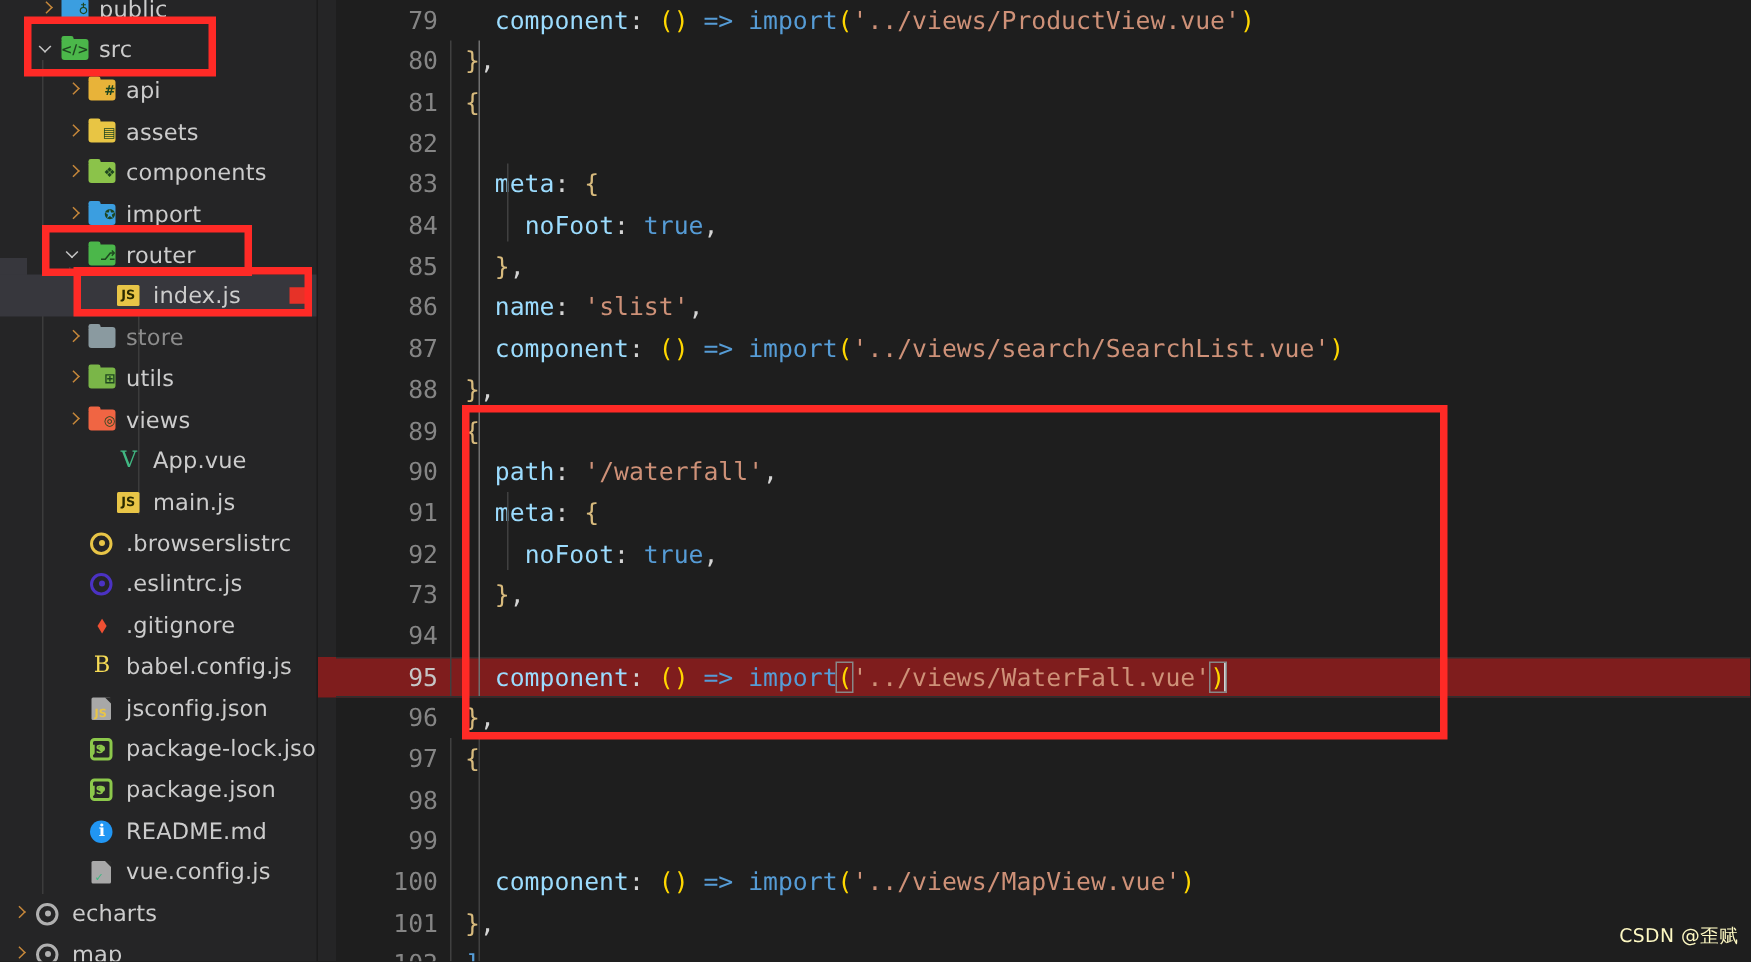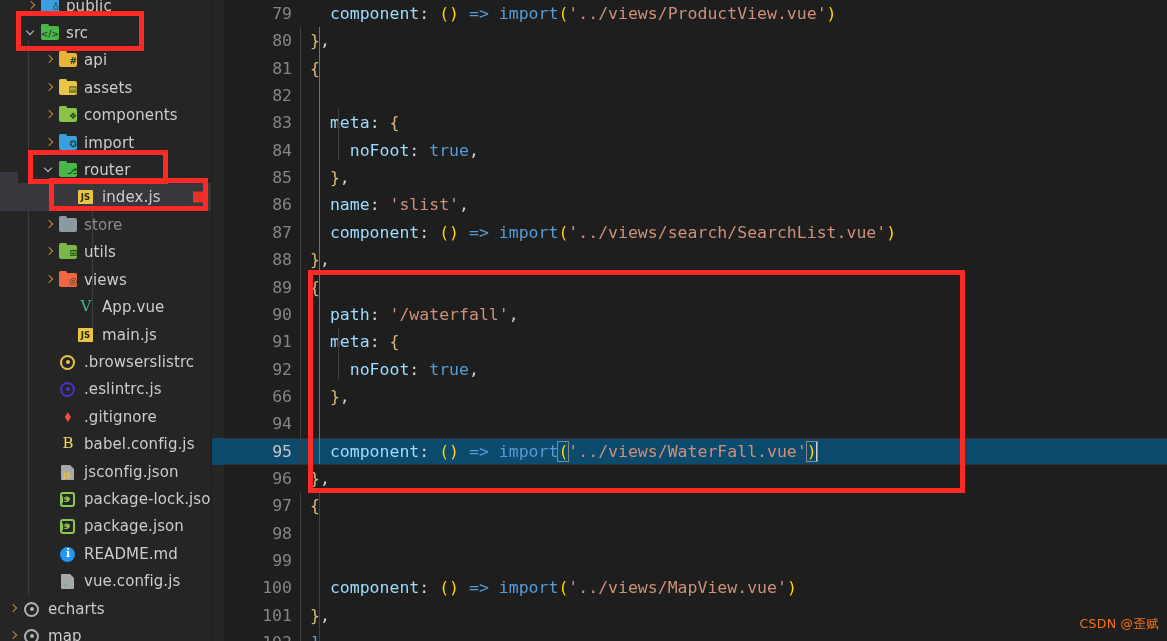--- a/index.html
+++ b/index.html
@@ -207,21 +207,21 @@
     width: 955px;
     font-family: "DejaVu Sans Mono", monospace;
     font-size: 16.5px;
   }
   .cline {
     position: relative;
     height: 27.35px;
     line-height: 27.35px;
     white-space: pre;
   }
-  .cline.active { background: #0c4a6e; text-decoration: underline; }
+  .cline.active { background: #7f1d1d; text-decoration: underline; }
   .cline.active::before {
     content: "";
     position: absolute;
     left: 12px; right: -300px; top: 0;
     height: 1px; background: #303030;
   }
   .cline.active::after {
     content: "";
     position: absolute;
     left: 12px; right: -300px; bottom: 0;
@@ -279,21 +279,21 @@
     position: absolute;
     border: 5px solid #ff2a26;
     pointer-events: none;
     z-index: 40;
   }
 
   
   #watermark {
     position: absolute;
     right: 8px; bottom: 8px;
-    color: #f97316;
+    color: #fef9c3;
     font-size: 12.5px;
     font-family: "DejaVu Sans", sans-serif;
     z-index: 60;
     letter-spacing: .3px;
     text-align: right;
   }
 </style>
 </head>
 <body>
 
@@ -511,21 +511,21 @@
         <div class="cline" style="top: 109.4px; position: absolute; left: 0px; right: 0px;"><span class="lnum">83</span><span class="ctext"><span class="t-plain">  </span><span class="t-prop">meta</span><span class="t-plain">: </span><span class="t-br">{</span></span></div>
         <div class="cline" style="top: 136.75px; position: absolute; left: 0px; right: 0px; text-decoration: underline;"><span class="lnum">84</span><span class="ctext"><span class="t-plain">    </span><span class="t-prop">noFoot</span><span class="t-plain">: </span><span class="t-kw">true</span><span class="t-plain">,</span></span></div>
         <div class="cline" style="top: 164.1px; position: absolute; left: 0px; right: 0px;"><span class="lnum">85</span><span class="ctext"><span class="t-plain">  </span><span class="t-br">}</span><span class="t-plain">,</span></span></div>
         <div class="cline" style="top: 191.45px; position: absolute; left: 0px; right: 0px;"><span class="lnum">86</span><span class="ctext"><span class="t-plain">  </span><span class="t-prop">name</span><span class="t-plain">: </span><span class="t-str">'slist'</span><span class="t-plain">,</span></span></div>
         <div class="cline" style="top: 218.8px; position: absolute; left: 0px; right: 0px;"><span class="lnum">87</span><span class="ctext"><span class="t-plain">  </span><span class="t-prop">component</span><span class="t-plain">: </span><span class="t-br2">(</span><span class="t-br2">)</span><span class="t-plain"> </span><span class="t-arrow">=&gt;</span><span class="t-plain"> </span><span class="t-kw">import</span><span class="t-br2">(</span><span class="t-str">'../views/search/SearchList.vue'</span><span class="t-br2">)</span></span></div>
         <div class="cline" style="top: 246.15px; position: absolute; left: 0px; right: 0px;"><span class="lnum">88</span><span class="ctext"><span class="t-br">}</span><span class="t-plain">,</span></span></div>
         <div class="cline" style="top: 273.5px; position: absolute; left: 0px; right: 0px;"><span class="lnum">89</span><span class="ctext"><span class="t-br">{</span></span></div>
         <div class="cline" style="top: 300.85px; position: absolute; left: 0px; right: 0px;"><span class="lnum">90</span><span class="ctext"><span class="t-plain">  </span><span class="t-prop">path</span><span class="t-plain">: </span><span class="t-str">'/waterfall'</span><span class="t-plain">,</span></span></div>
         <div class="cline" style="top: 328.2px; position: absolute; left: 0px; right: 0px;"><span class="lnum">91</span><span class="ctext"><span class="t-plain">  </span><span class="t-prop">meta</span><span class="t-plain">: </span><span class="t-br">{</span></span></div>
         <div class="cline" style="top: 355.55px; position: absolute; left: 0px; right: 0px;"><span class="lnum">92</span><span class="ctext"><span class="t-plain">    </span><span class="t-prop">noFoot</span><span class="t-plain">: </span><span class="t-kw">true</span><span class="t-plain">,</span></span></div>
-        <div class="cline" style="top: 382.9px; position: absolute; left: 0px; right: 0px;"><span class="lnum">66</span><span class="ctext"><span class="t-plain">  </span><span class="t-br">}</span><span class="t-plain">,</span></span></div>
+        <div class="cline" style="top: 382.9px; position: absolute; left: 0px; right: 0px;"><span class="lnum">73</span><span class="ctext"><span class="t-plain">  </span><span class="t-br">}</span><span class="t-plain">,</span></span></div>
         <div class="cline" style="top: 410.25px; position: absolute; left: 0px; right: 0px;"><span class="lnum">94</span></div>
         <div class="cline active" style="top: 437.6px; position: absolute; left: 0px; right: 0px;"><span class="lnum">95</span><span class="ctext"><span class="t-plain">  </span><span class="t-prop">component</span><span class="t-plain">: </span><span class="t-br2">(</span><span class="t-br2">)</span><span class="t-plain"> </span><span class="t-arrow">=&gt;</span><span class="t-plain"> </span><span class="t-kw">import</span><span class="t-br2 bmatch">(</span><span class="t-str">'../views/WaterFall.vue'</span><span class="t-br2 bmatch">)</span><span class="caret"></span></span></div>
         <div class="cline" style="top: 464.95px; position: absolute; left: 0px; right: 0px;"><span class="lnum">96</span><span class="ctext"><span class="t-br">}</span><span class="t-plain">,</span></span></div>
         <div class="cline" style="top: 492.3px; position: absolute; left: 0px; right: 0px;"><span class="lnum">97</span><span class="ctext"><span class="t-br">{</span></span></div>
         <div class="cline" style="top: 519.65px; position: absolute; left: 0px; right: 0px;"><span class="lnum">98</span></div>
         <div class="cline" style="top: 547px; position: absolute; left: 0px; right: 0px;"><span class="lnum">99</span></div>
         <div class="cline" style="top: 574.35px; position: absolute; left: 0px; right: 0px;"><span class="lnum">100</span><span class="ctext"><span class="t-plain">  </span><span class="t-prop">component</span><span class="t-plain">: </span><span class="t-br2">(</span><span class="t-br2">)</span><span class="t-plain"> </span><span class="t-arrow">=&gt;</span><span class="t-plain"> </span><span class="t-kw">import</span><span class="t-br2">(</span><span class="t-str">'../views/MapView.vue'</span><span class="t-br2">)</span></span></div>
         <div class="cline" style="top: 601.7px; position: absolute; left: 0px; right: 0px;"><span class="lnum">101</span><span class="ctext"><span class="t-br">}</span><span class="t-plain">,</span></span></div>
         <div class="cline" style="top: 629.05px; position: absolute; left: 0px; right: 0px;"><span class="lnum">102</span><span class="ctext"><span class="t-kw">]</span></span></div>
       </div>

